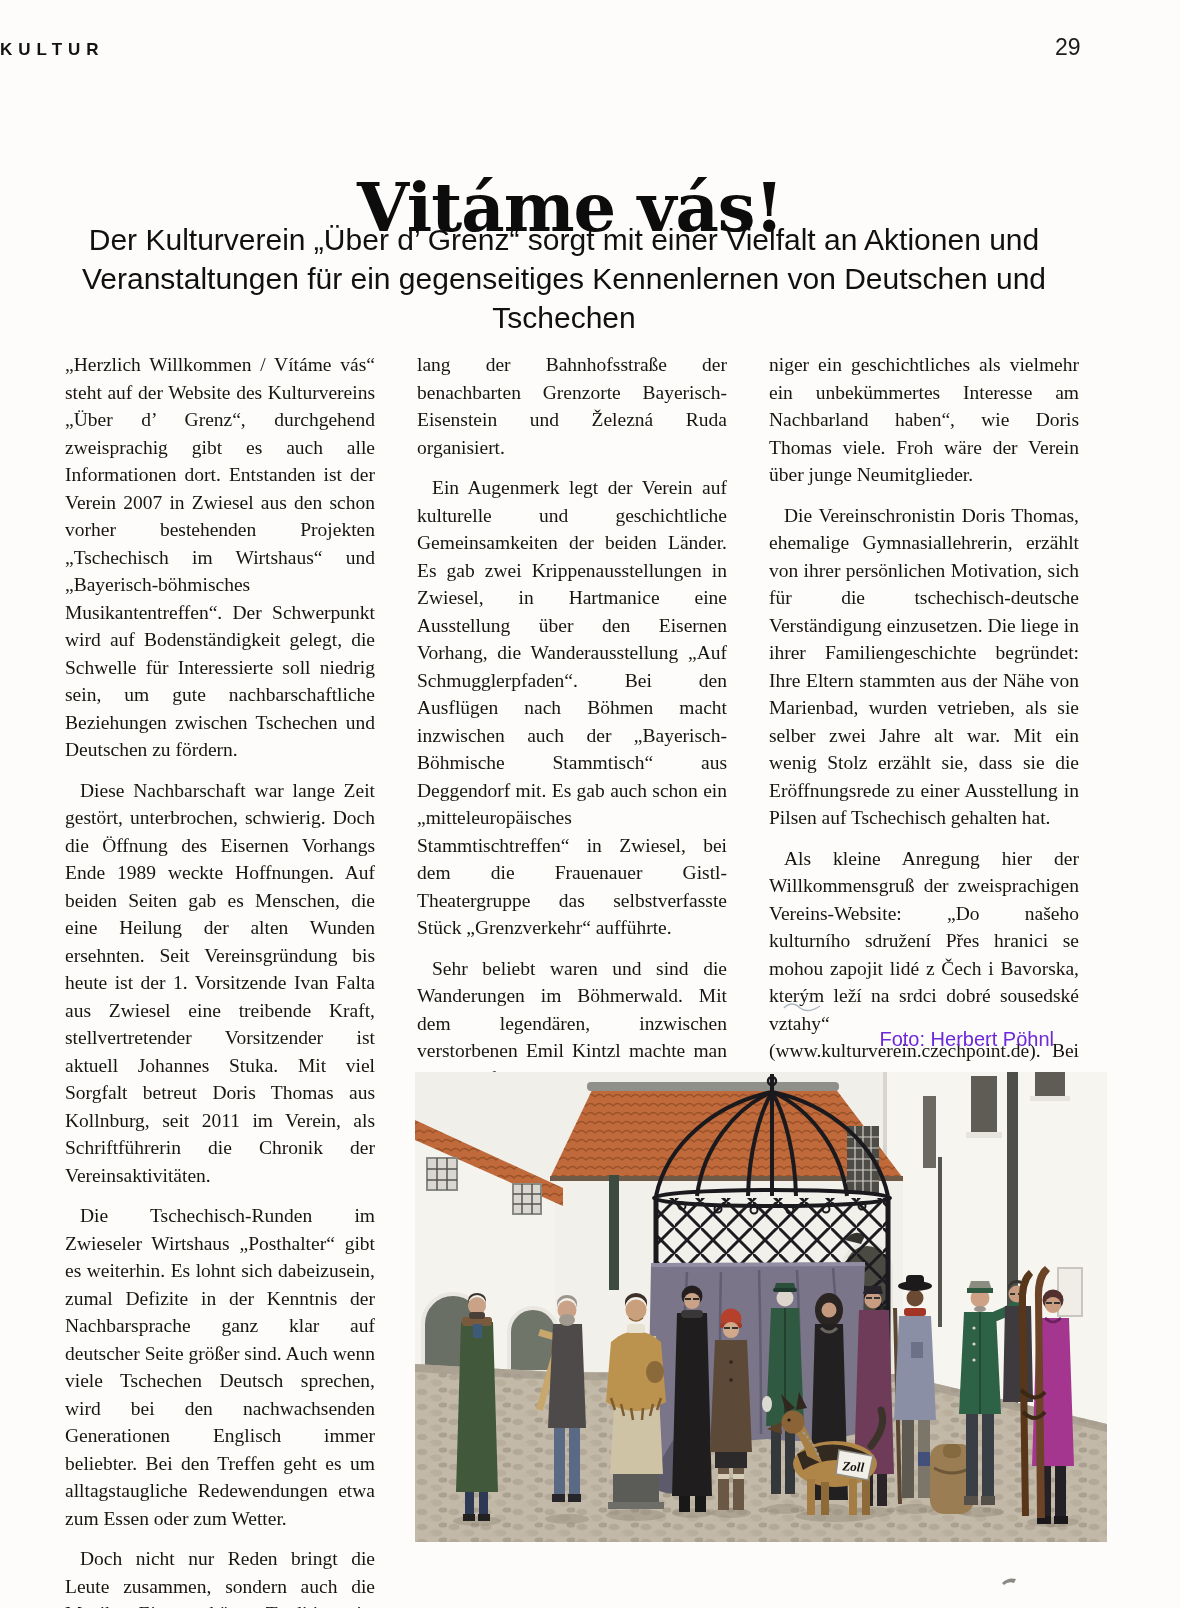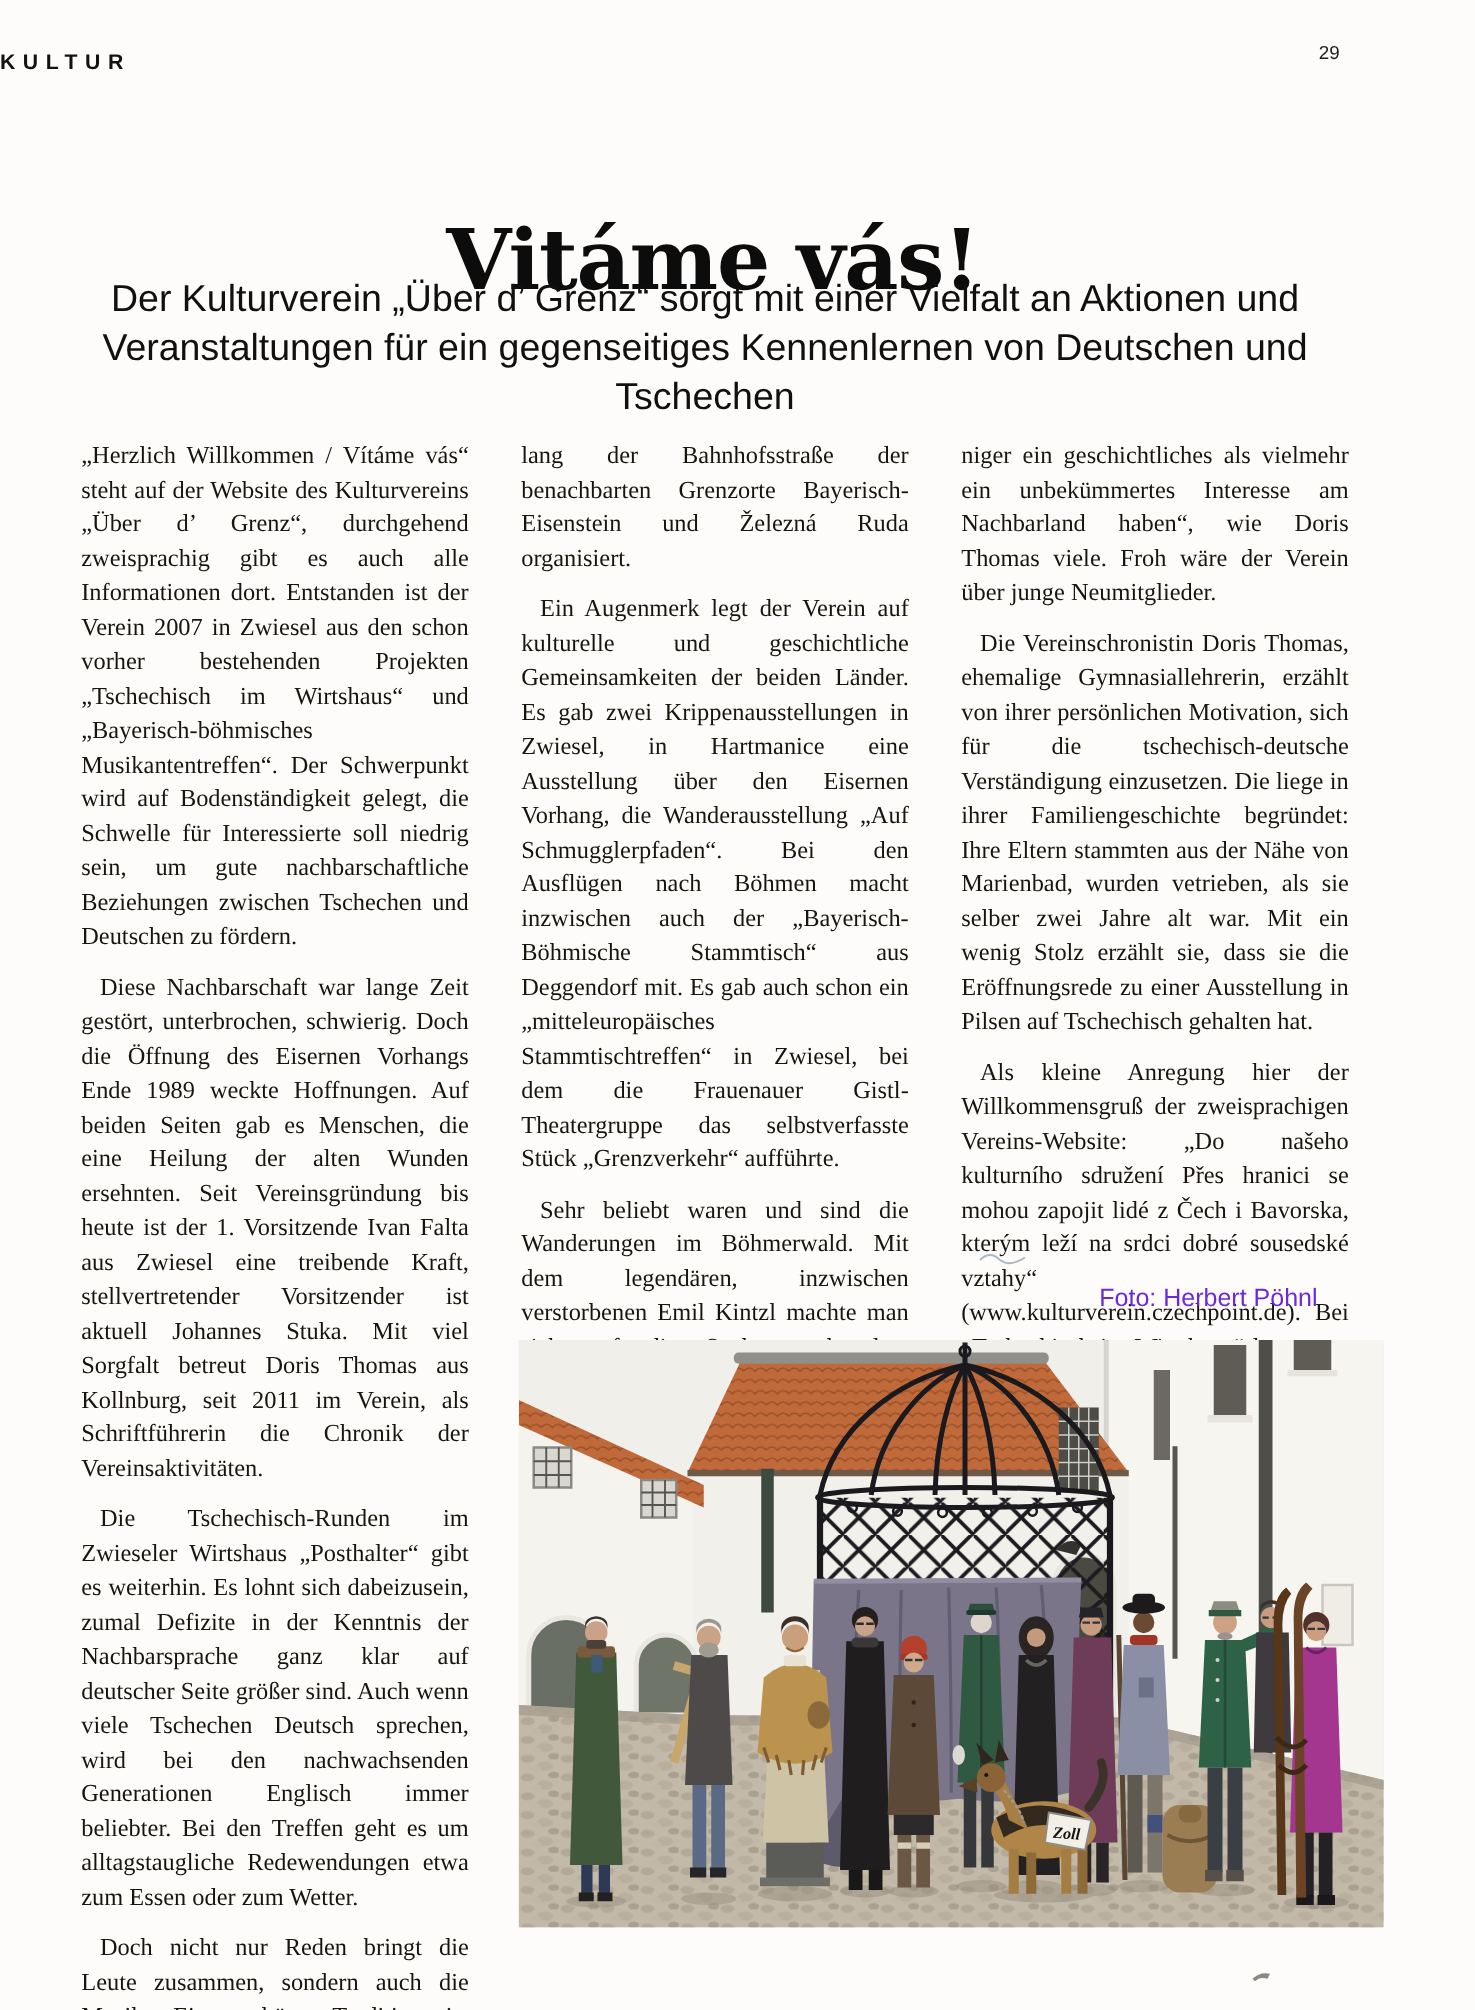--- a/index.html
+++ b/index.html
@@ -10,21 +10,21 @@
     color:#161412;
   }
   
   .kicker{
     position:absolute;top:40px;left:0;width:1140px;text-align:left;
     font-family:"Liberation Sans", sans-serif;font-weight:bold;
     font-size:17px;letter-spacing:6px;color:#121212;
   }
   .pagenum{
     position:absolute;top:34px;left:1055px;
-    font-family:"Liberation Sans", sans-serif;font-size:15px;color:#1c1c1c;
+    font-family:"Liberation Sans", sans-serif;font-size:23px;color:#1c1c1c;
   }
   .headline{
     position:absolute;top:126px;left:0;width:1140px;text-align:center;
     font-family:"DejaVu Serif", serif;font-weight:bold;
     font-size:67px;line-height:74px;color:#0c0c0c;letter-spacing:-1px;
   }
   .subhead{
     position:absolute;top:220px;left:44px;width:1040px;text-align:center;
     font-family:"Liberation Sans", sans-serif;font-weight:normal;
     font-size:30px;line-height:39px;color:#101010;

